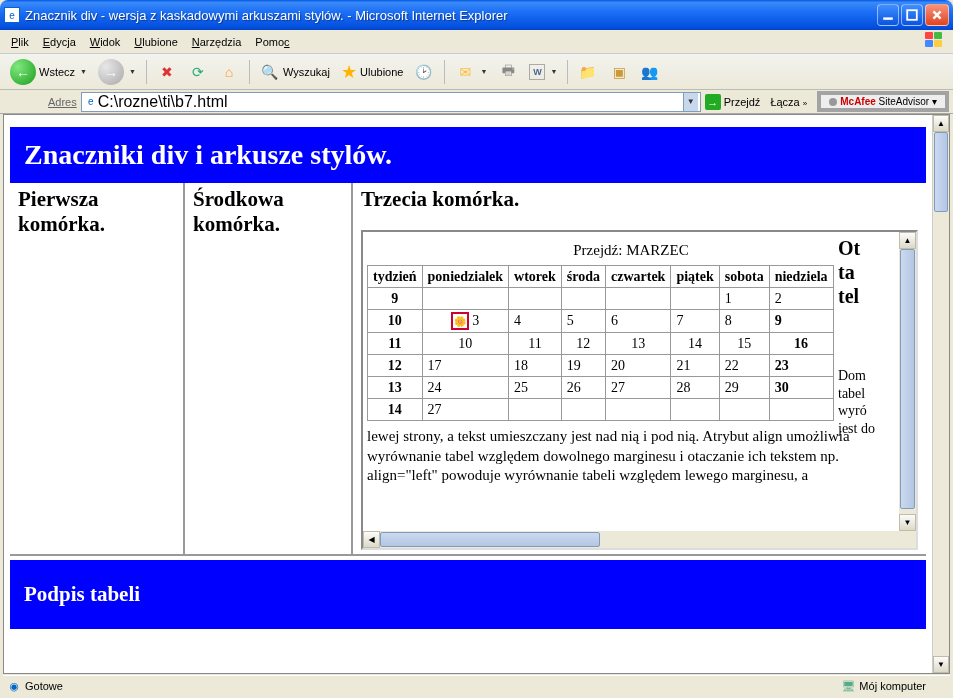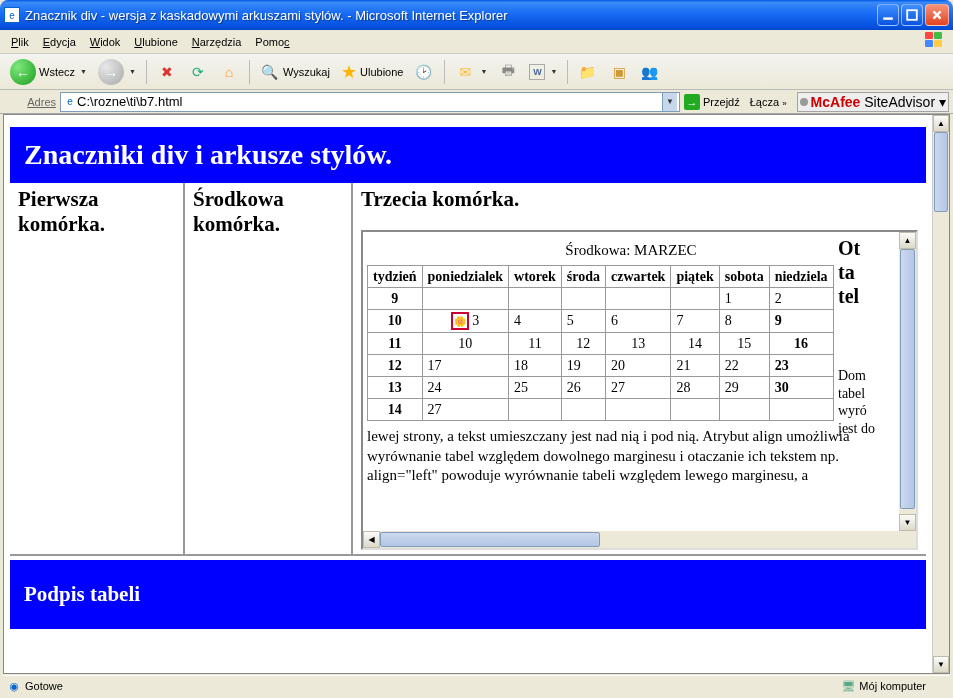--- a/index.html
+++ b/index.html
@@ -31,25 +31,25 @@
 .circ.green { background: radial-gradient(circle at 30% 30%, #7fe87f, #1a9e1a); }
 .circ.grey { background: radial-gradient(circle at 30% 30%, #e8e8e8, #a8a8a8); }
 .sq-ic { width: 20px; height: 20px; display: flex; align-items: center; justify-content: center; font-size: 14px; }
 .star { color: #ffb400; font-size: 18px; }
 .dd-arrow { font-size: 7px; color: #333; margin-left: 2px; }
 
 
 .addrbar { height: 24px; background: #ece9d8; display: flex; align-items: center; padding: 0 4px; gap: 4px; border-bottom: 1px solid #aaa; justify-content: flex-end; }
 .addr-label { font-size: 11px; color: #666; }
 .addr-field { flex: 1; max-width: 620px; height: 20px; background: white; border: 1px solid #7f9db9; display: flex; align-items: center; padding: 0 2px; }
-.addr-field input { border: none; flex: 1; font-size: 13px; outline: none; }
+.addr-field input { border: none; flex: 1; font-size: 16px; outline: none; }
 .addr-dd { width: 15px; height: 18px; background: #c8d8ec; border-left: 1px solid #7f9db9; text-align: center; font-size: 8px; line-height: 18px; color: #333; }
 .go-btn { display: flex; align-items: center; gap: 3px; font-size: 11px; }
 .go-ic { width: 16px; height: 16px; background: #2a2; border-radius: 2px; color: white; display: flex; align-items: center; justify-content: center; font-size: 11px; }
-.mcafee { background: #eee; border: 1px solid #a3a3a3; padding: 1px 2px; font-size: 14px; display: flex; align-items: center; gap: 3px; }
+.mcafee { background: #eee; border: 4px solid #a3a3a3; padding: 1px 8px; font-size: 10px; display: flex; align-items: center; gap: 3px; }
 .mcafee b { color: #c00; }
 
 
 .viewport { position: absolute; top: 114px; left: 3px; right: 3px; bottom: 24px; background: white; border: 1px solid #888; display: flex; }
 .vp-inner { flex: 1; overflow: hidden; padding: 12px 6px 6px 6px; }
 .vscroll { width: 17px; background: #ece9d8; border-left: 1px solid #ccc; position: relative; }
 .vscroll-up, .vscroll-down { height: 17px; background: linear-gradient(#fcfcfa,#dcd9c8); border: 1px solid #c0bca8; text-align: center; font-size: 8px; line-height: 15px; }
 .vscroll-down { position: absolute; bottom: 0; left: 0; right: 0; }
 .vscroll-thumb { position: absolute; top: 17px; left: 1px; right: 1px; height: 80px; background: linear-gradient(to right,#ccd9ef,#b3c6e4); border: 1px solid #7f9db9; border-radius: 2px; }
 
@@ -214,21 +214,21 @@
         <div class="col col1">
           <div class="col-head">Pierwsza komórka.</div>
         </div>
         <div class="col col2">
           <div class="col-head">Środkowa komórka.</div>
         </div>
         <div class="col col3">
           <div class="col-head">Trzecia komórka.</div>
           <div class="iframe-box">
             <div class="iframe-content">
-              <div class="month-cap"><span>Środkowa:</span> <span>MARZEC</span></div>
+              <div class="month-cap"><span>Przejdź:</span> <span>MARZEC</span></div>
               <table class="cal">
                 <thead>
                     <tr id="cal-head">
                       <th>tydzień</th>
                       <th>poniedzialek</th>
                       <th>wtorek</th>
                       <th>środa</th>
                       <th>czwartek</th>
                       <th>piątek</th>
                       <th>sobota</th>

